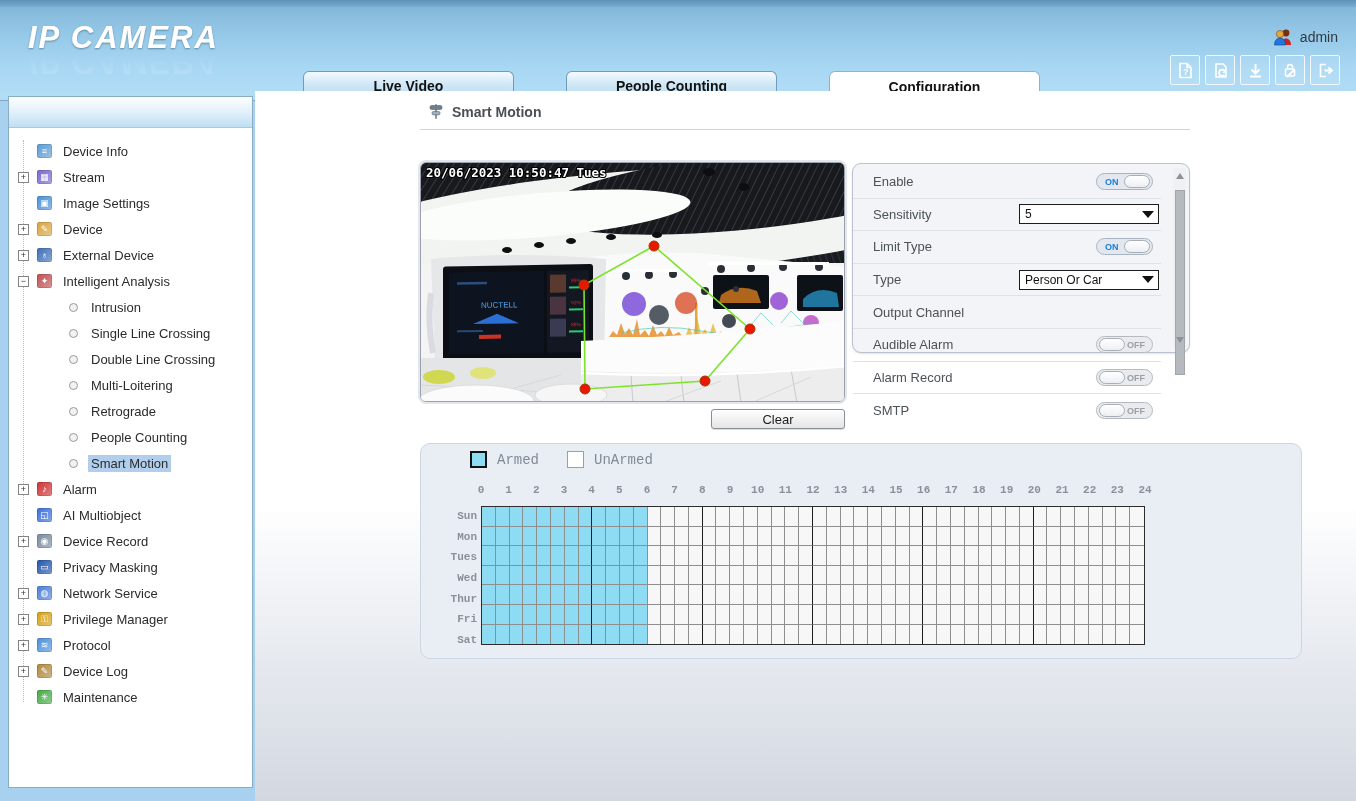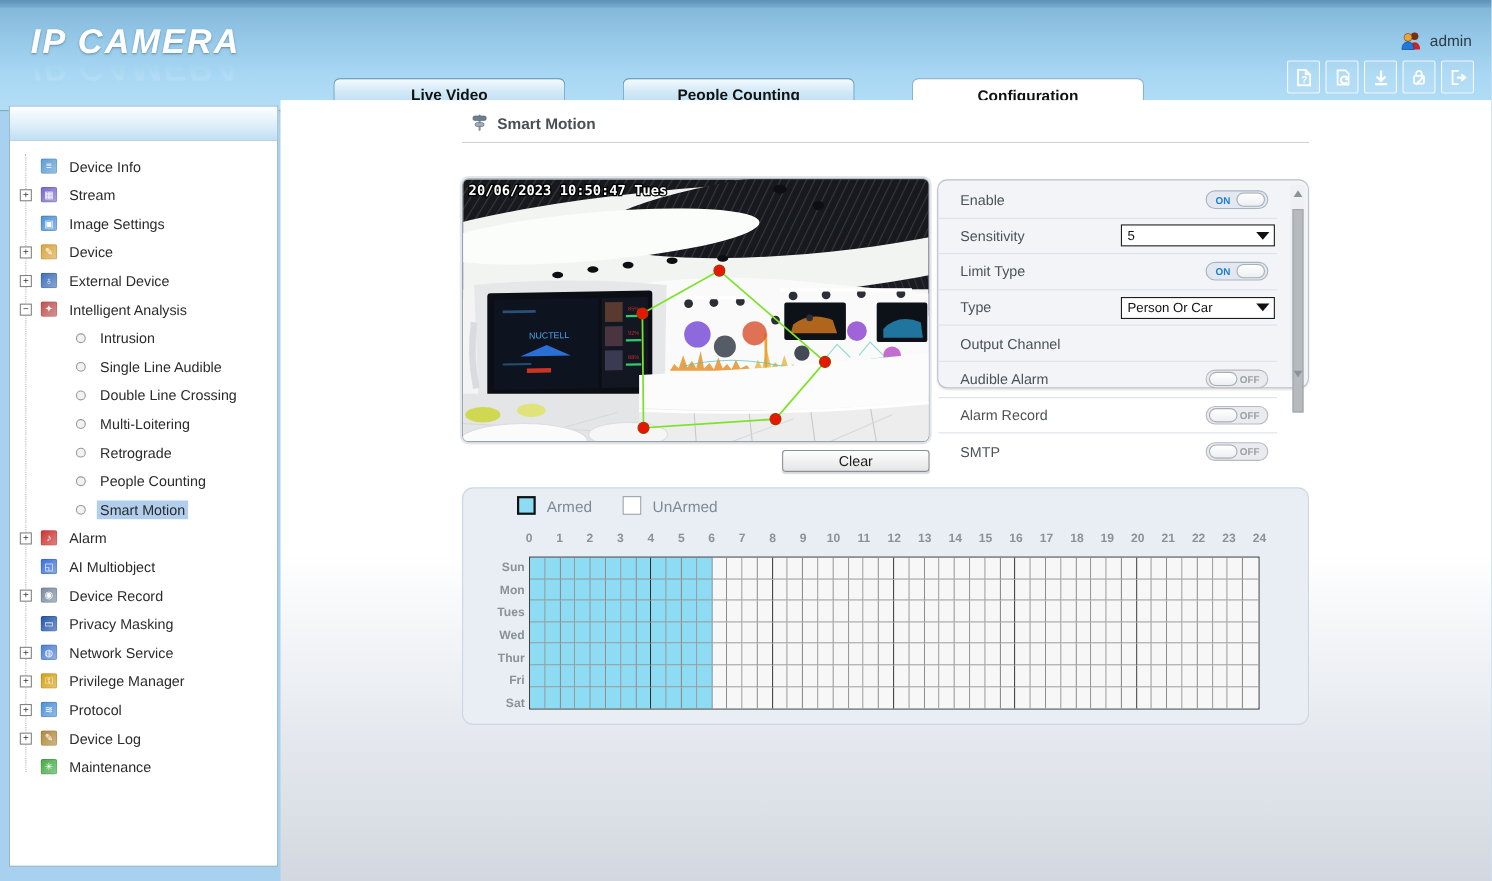--- a/index.html
+++ b/index.html
@@ -92,22 +92,22 @@
   .selbox .arr { width:0; height:0; border-left:6px solid transparent; border-right:6px solid transparent;
     border-top:7px solid #111; margin-right:4px; }
   .vscroll { position:absolute; right:3px; top:4px; bottom:4px; width:13px; background:#eef0f4; border-radius:2px; }
   .vscroll .up, .vscroll .dn { position:absolute; left:3px; width:0; height:0;
     border-left:4px solid transparent; border-right:4px solid transparent; }
   .vscroll .up { top:5px; border-bottom:6px solid #8b9299; }
   .vscroll .dn { bottom:5px; border-top:6px solid #8b9299; }
   .vscroll .thumb { position:absolute; left:1.5px; top:22px; width:10px; height:185px; background:#b6b9bd; border:1px solid #a2a5a9; cursor:pointer; }
 
   
-  .schedule { position:absolute; left:165px; top:352px; width:770px; height:216px;
-    background:#e9eef5; border:1px solid #cdd7e2; border-radius:10px; }
+  .schedule { position:absolute; left:165px; top:352px; width:882px; height:216px;
+    background:#e9eef5; border:1px solid #cdd7e2; border-radius:10px;font-family:Liberation Mono, monospace; }
   .legend { position:absolute; left:49px; top:7px; display:flex; align-items:center; gap:10px; }
   .legend .box { width:17px; height:17px; cursor:pointer; }
   .legend .box.armed { background:#8ddcf4; border:2px solid #111; }
   .legend .box.unarmed { background:#fff; border:1px solid #9aa0a8; margin-left:18px; }
   .legend .l-txt { font-size:14px; color:#818a93; }
   .hour-labels { position:absolute; left:60px; top:40px; width:664px; height:14px; }
   .hour-labels span { position:absolute; transform:translateX(-50%); font-size:11px; font-weight:bold; color:#8a9199; }
   .grid-wrap { position:absolute; left:60px; top:62px; }
   .day-labels { position:absolute; right:100%; top:0; width:55px; }
   .day-labels div { height:20.6px; display:flex; align-items:center; justify-content:flex-end; padding-right:4px;
@@ -218,21 +218,21 @@
           <div class="expander">−</div>
           <span class="chip" style="background: linear-gradient(135deg, rgb(192, 79, 79), rgba(255, 255, 255, 0.4)), rgb(192, 79, 79);">✦</span>
           <span class="lbl">Intelligent Analysis</span>
         </div>
         <div class="tree-row lvl1">
           <span class="radio"></span>
           <span class="lbl">Intrusion</span>
         </div>
         <div class="tree-row lvl1">
           <span class="radio"></span>
-          <span class="lbl">Single Line Audible</span>
+          <span class="lbl">Single Line Crossing</span>
         </div>
         <div class="tree-row lvl1">
           <span class="radio"></span>
           <span class="lbl">Double Line Crossing</span>
         </div>
         <div class="tree-row lvl1">
           <span class="radio"></span>
           <span class="lbl">Multi-Loitering</span>
         </div>
         <div class="tree-row lvl1">

